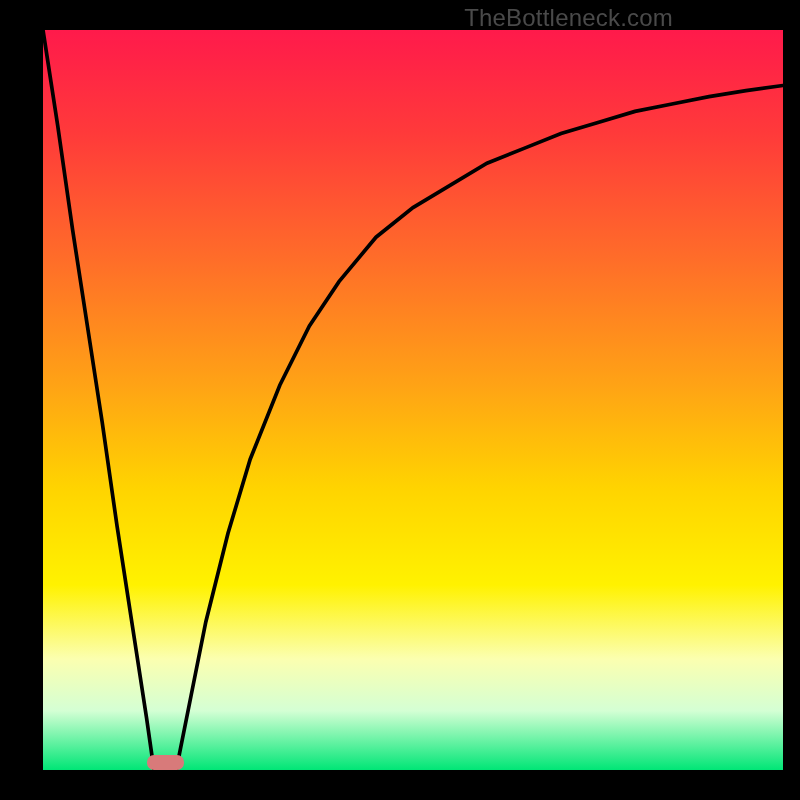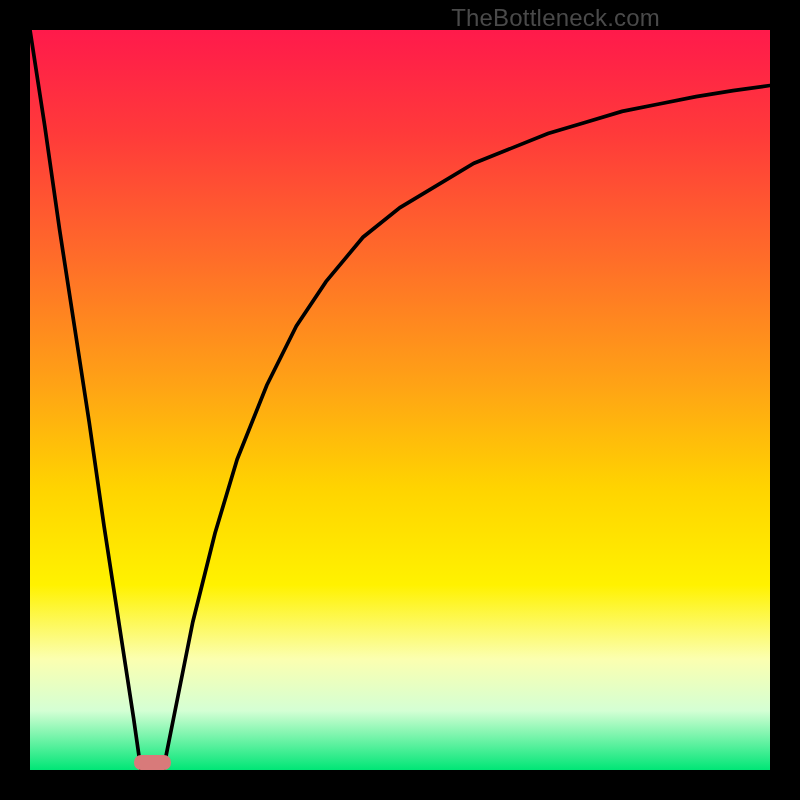--- a/index.html
+++ b/index.html
@@ -9,20 +9,21 @@
     height: 800px;
     overflow: hidden;
     background: #000;
     font-family: Arial, Helvetica, sans-serif;
   }
   .frame {
     position: relative;
     width: 668px;
     height: 800px;
     background: #000;
+    margin-left: 13px;
   }
   .plot {
     position: absolute;
     left: 30px;
     top: 30px;
     width: 740px;
     height: 740px;
     background: linear-gradient(to bottom,
       #ff1a4b 0%,
       #ff3a3a 14%,

